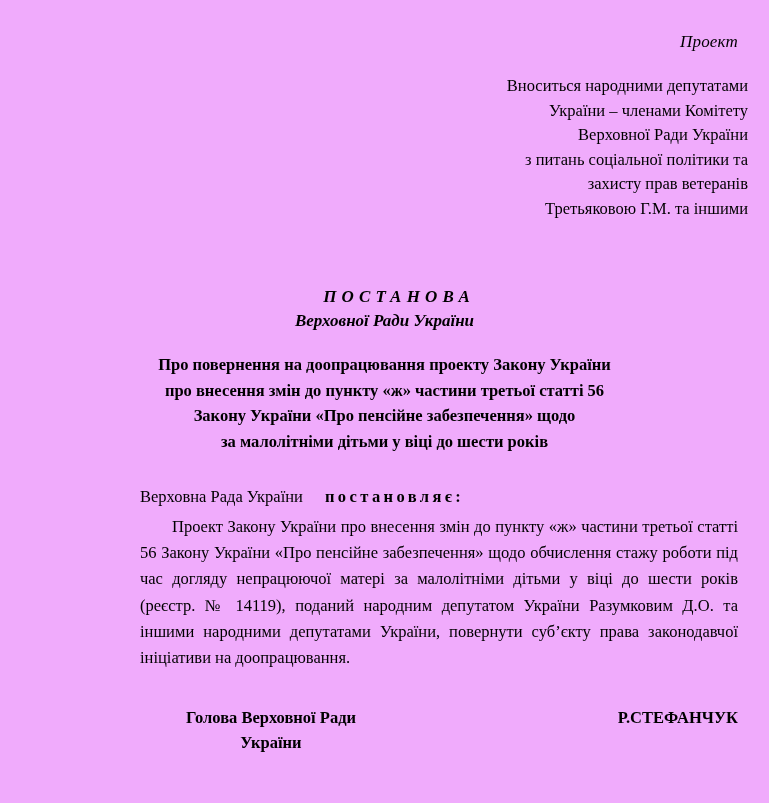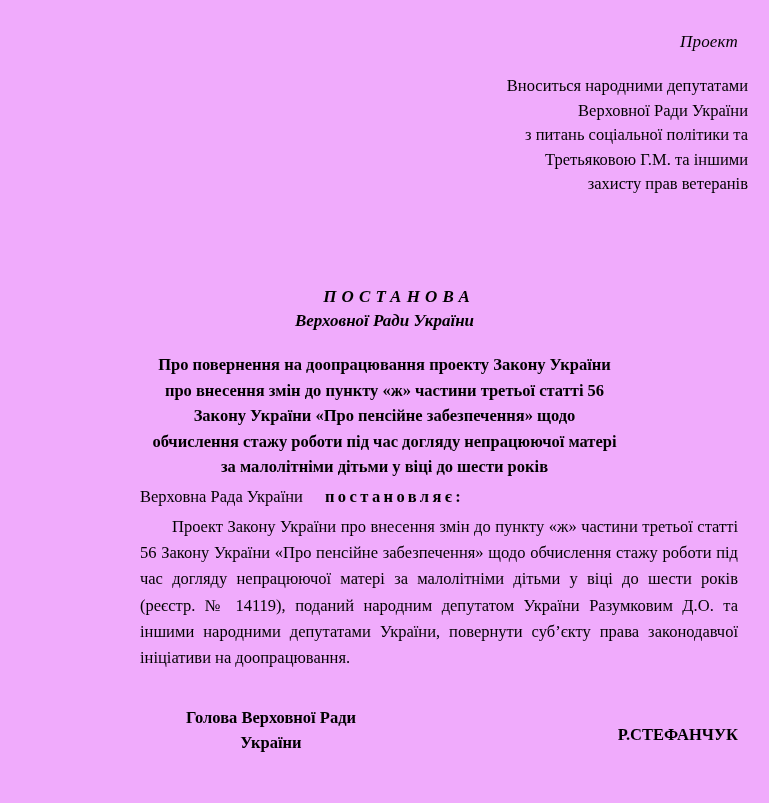--- a/index.html
+++ b/index.html
@@ -135,50 +135,50 @@
     left: 0;
     top: 0;
     width: 262px;
     text-align: center;
   }
   .signature .position .l1 { white-space: nowrap; }
   .signature .position .l2 { white-space: nowrap; }
   .signature .signer {
     position: absolute;
     right: 0;
-    top: 17px;
+    top: 0;
     text-align: left;
     white-space: nowrap;
   }
 </style>
 </head>
 <body>
 
 <div class="page">
 
   <div class="draft-mark">Проект</div>
 
   <div class="submitter">
     <div class="line">Вноситься народними депутатами</div>
+    <div class="line">України – членами Комітету</div>
     <div class="line">Верховної Ради України</div>
     <div class="line">з питань соціальної політики та</div>
+    <div class="line">захисту прав ветеранів</div>
     <div class="line">Третьяковою Г.М. та іншими</div>
-    <div class="line">захисту прав ветеранів</div>
   </div>
 
   <div class="decree-heading">
     <div class="kind">ПОСТАНОВА</div>
     <div class="organ">Верховної Ради України</div>
   </div>
 
   <div class="doc-title">
     <div class="line">Про повернення на доопрацювання проекту Закону України</div>
     <div class="line">про внесення змін до пункту «ж» частини третьої статті 56</div>
     <div class="line">Закону України «Про пенсійне забезпечення» щодо</div>
-    <div class="line">обчислення стажу роботи під час догляду непрацюючої матері</div>
     <div class="line">за малолітніми дітьми у віці до шести років</div>
   </div>
 
   <div class="enacting">
     <span class="subject">Верховна Рада України</span><span class="verb">постановляє:</span>
   </div>
 
   <div class="body-text">Проект Закону України про внесення змін до пункту «ж» частини третьої статті 56 Закону України «Про пенсійне забезпечення» щодо обчислення стажу роботи під час догляду непрацюючої матері за малолітніми дітьми у віці до шести років (реєстр. № 14119), поданий народним депутатом України Разумковим Д.О. та іншими народними депутатами України, повернути суб’єкту права законодавчої ініціативи на доопрацювання.</div>
 
   <div class="signature">

